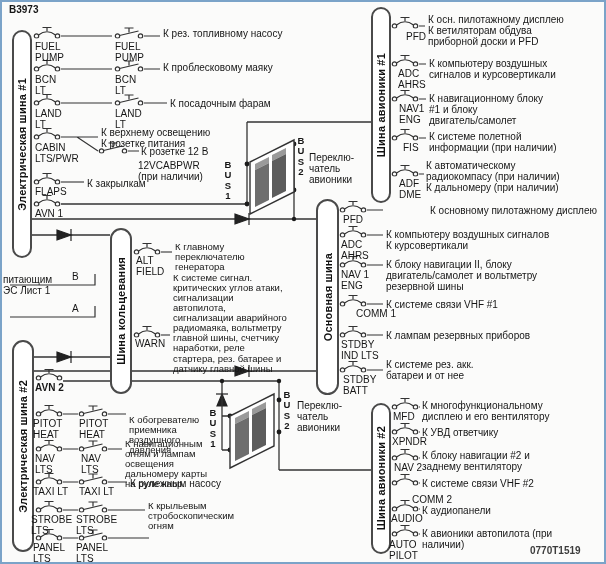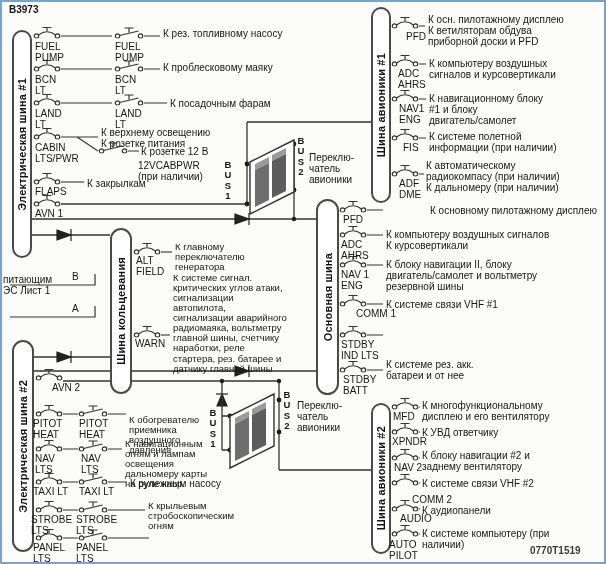--- a/index.html
+++ b/index.html
@@ -270,21 +270,21 @@
 критических углов атаки,
 сигнализации
 автопилота,
 сигнализации аварийного
 радиомаяка, вольтметру
 главной шины, счетчику
 наработки, реле
 стартера, рез. батарее и
 датчику главной шины</div>
 
-  <div class="t" style="left:50px; top:380px;">AVN 2</div>
+  <div class="t" style="left:33px; top:380px;font-weight:bold;">AVN 2</div>
 
   <div class="t" style="left:31px; top:416px;">PITOT
 HEAT</div>
   <div class="t" style="left:77px; top:416px;">PITOT
 HEAT</div>
   <div class="t sm" style="left:127px; top:399px;margin-top:14px;">К обогревателю
 приемника
 воздушного
 давления</div>
 
@@ -353,46 +353,47 @@
 ENG</div>
   <div class="t" style="left:384px; top:257px;">К блоку навигации II, блоку
 двигатель/самолет и вольтметру
 резервной шины</div>
 
   <div class="t" style="left:341px; top:306px;margin-left:13px;">COMM 1</div>
   <div class="t" style="left:384px; top:297px;">К системе связи VHF #1</div>
 
   <div class="t" style="left:339px; top:337px;">STDBY
 IND LTS</div>
+  <div class="t" style="left:384px; top:328px;">К лампам резервных приборов</div>
 
   <div class="t" style="left:341px; top:372px;">STDBY
 BATT</div>
   <div class="t" style="left:384px; top:357px;">К системе рез. акк.
 батареи и от нее</div>
 
   <div class="t" style="left:391px; top:409px;">MFD</div>
   <div class="t" style="left:420px; top:398px;">К многофункциональному
 дисплею и его вентилятору</div>
 
   <div class="t" style="left:390px; top:434px;">XPNDR</div>
   <div class="t" style="left:420px; top:425px;">К УВД ответчику</div>
 
   <div class="t" style="left:392px; top:460px;">NAV 2</div>
   <div class="t" style="left:420px; top:448px;">К блоку навигации #2 и
 заднему вентилятору</div>
 
   <div class="t" style="left:390px; top:492px;padding-left:20px;">COMM 2</div>
   <div class="t" style="left:420px; top:476px;">К системе связи VHF #2</div>
 
-  <div class="t" style="left:389px; top:511px;margin-left:9px;">AUDIO</div>
+  <div class="t" style="left:389px; top:511px;">AUDIO</div>
   <div class="t" style="left:420px; top:503px;">К аудиопанели</div>
 
   <div class="t" style="left:387px; top:537px;">AUTO
 PILOT</div>
-  <div class="t" style="left:420px; top:526px;">К системе компьютеру (при
+  <div class="t" style="left:420px; top:526px;">К авионики автопилота (при
 наличии)</div>
 
   <div class="vstack" style="left:221px; top:158px;">B
 U
 S
 1</div>
   <div class="vstack" style="left:294px; top:134px;">B
 U
 S
 2</div>

